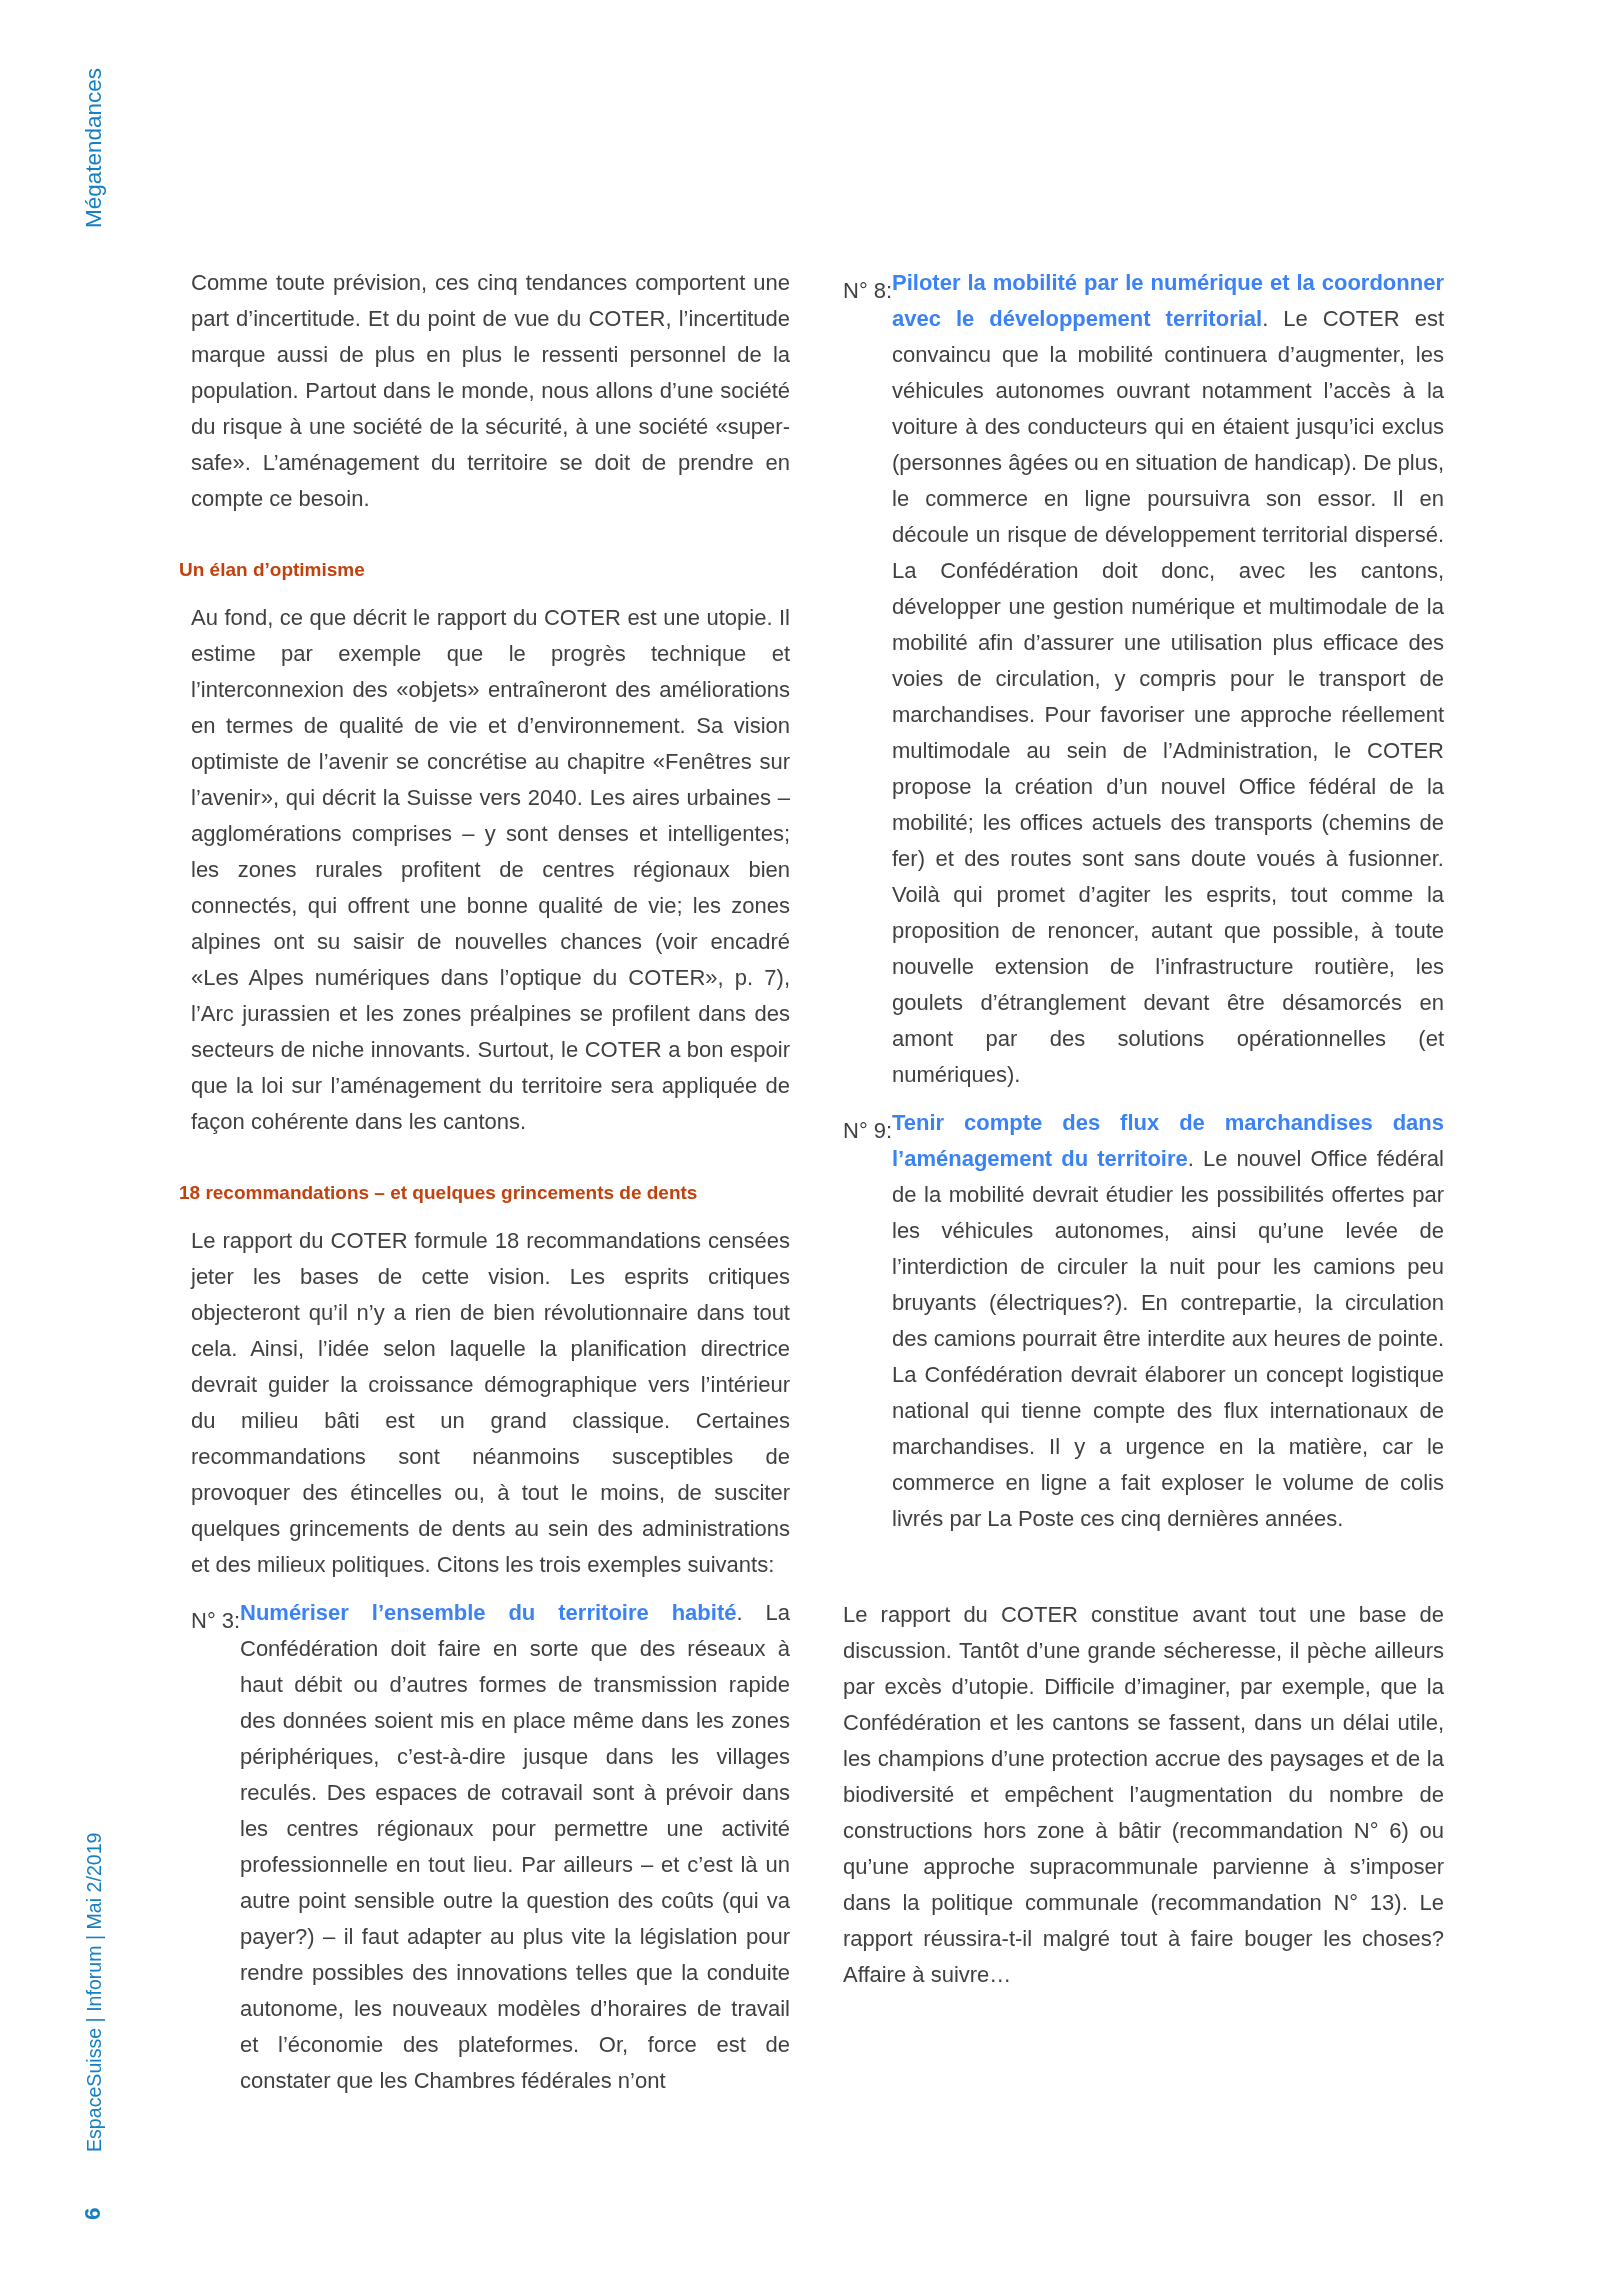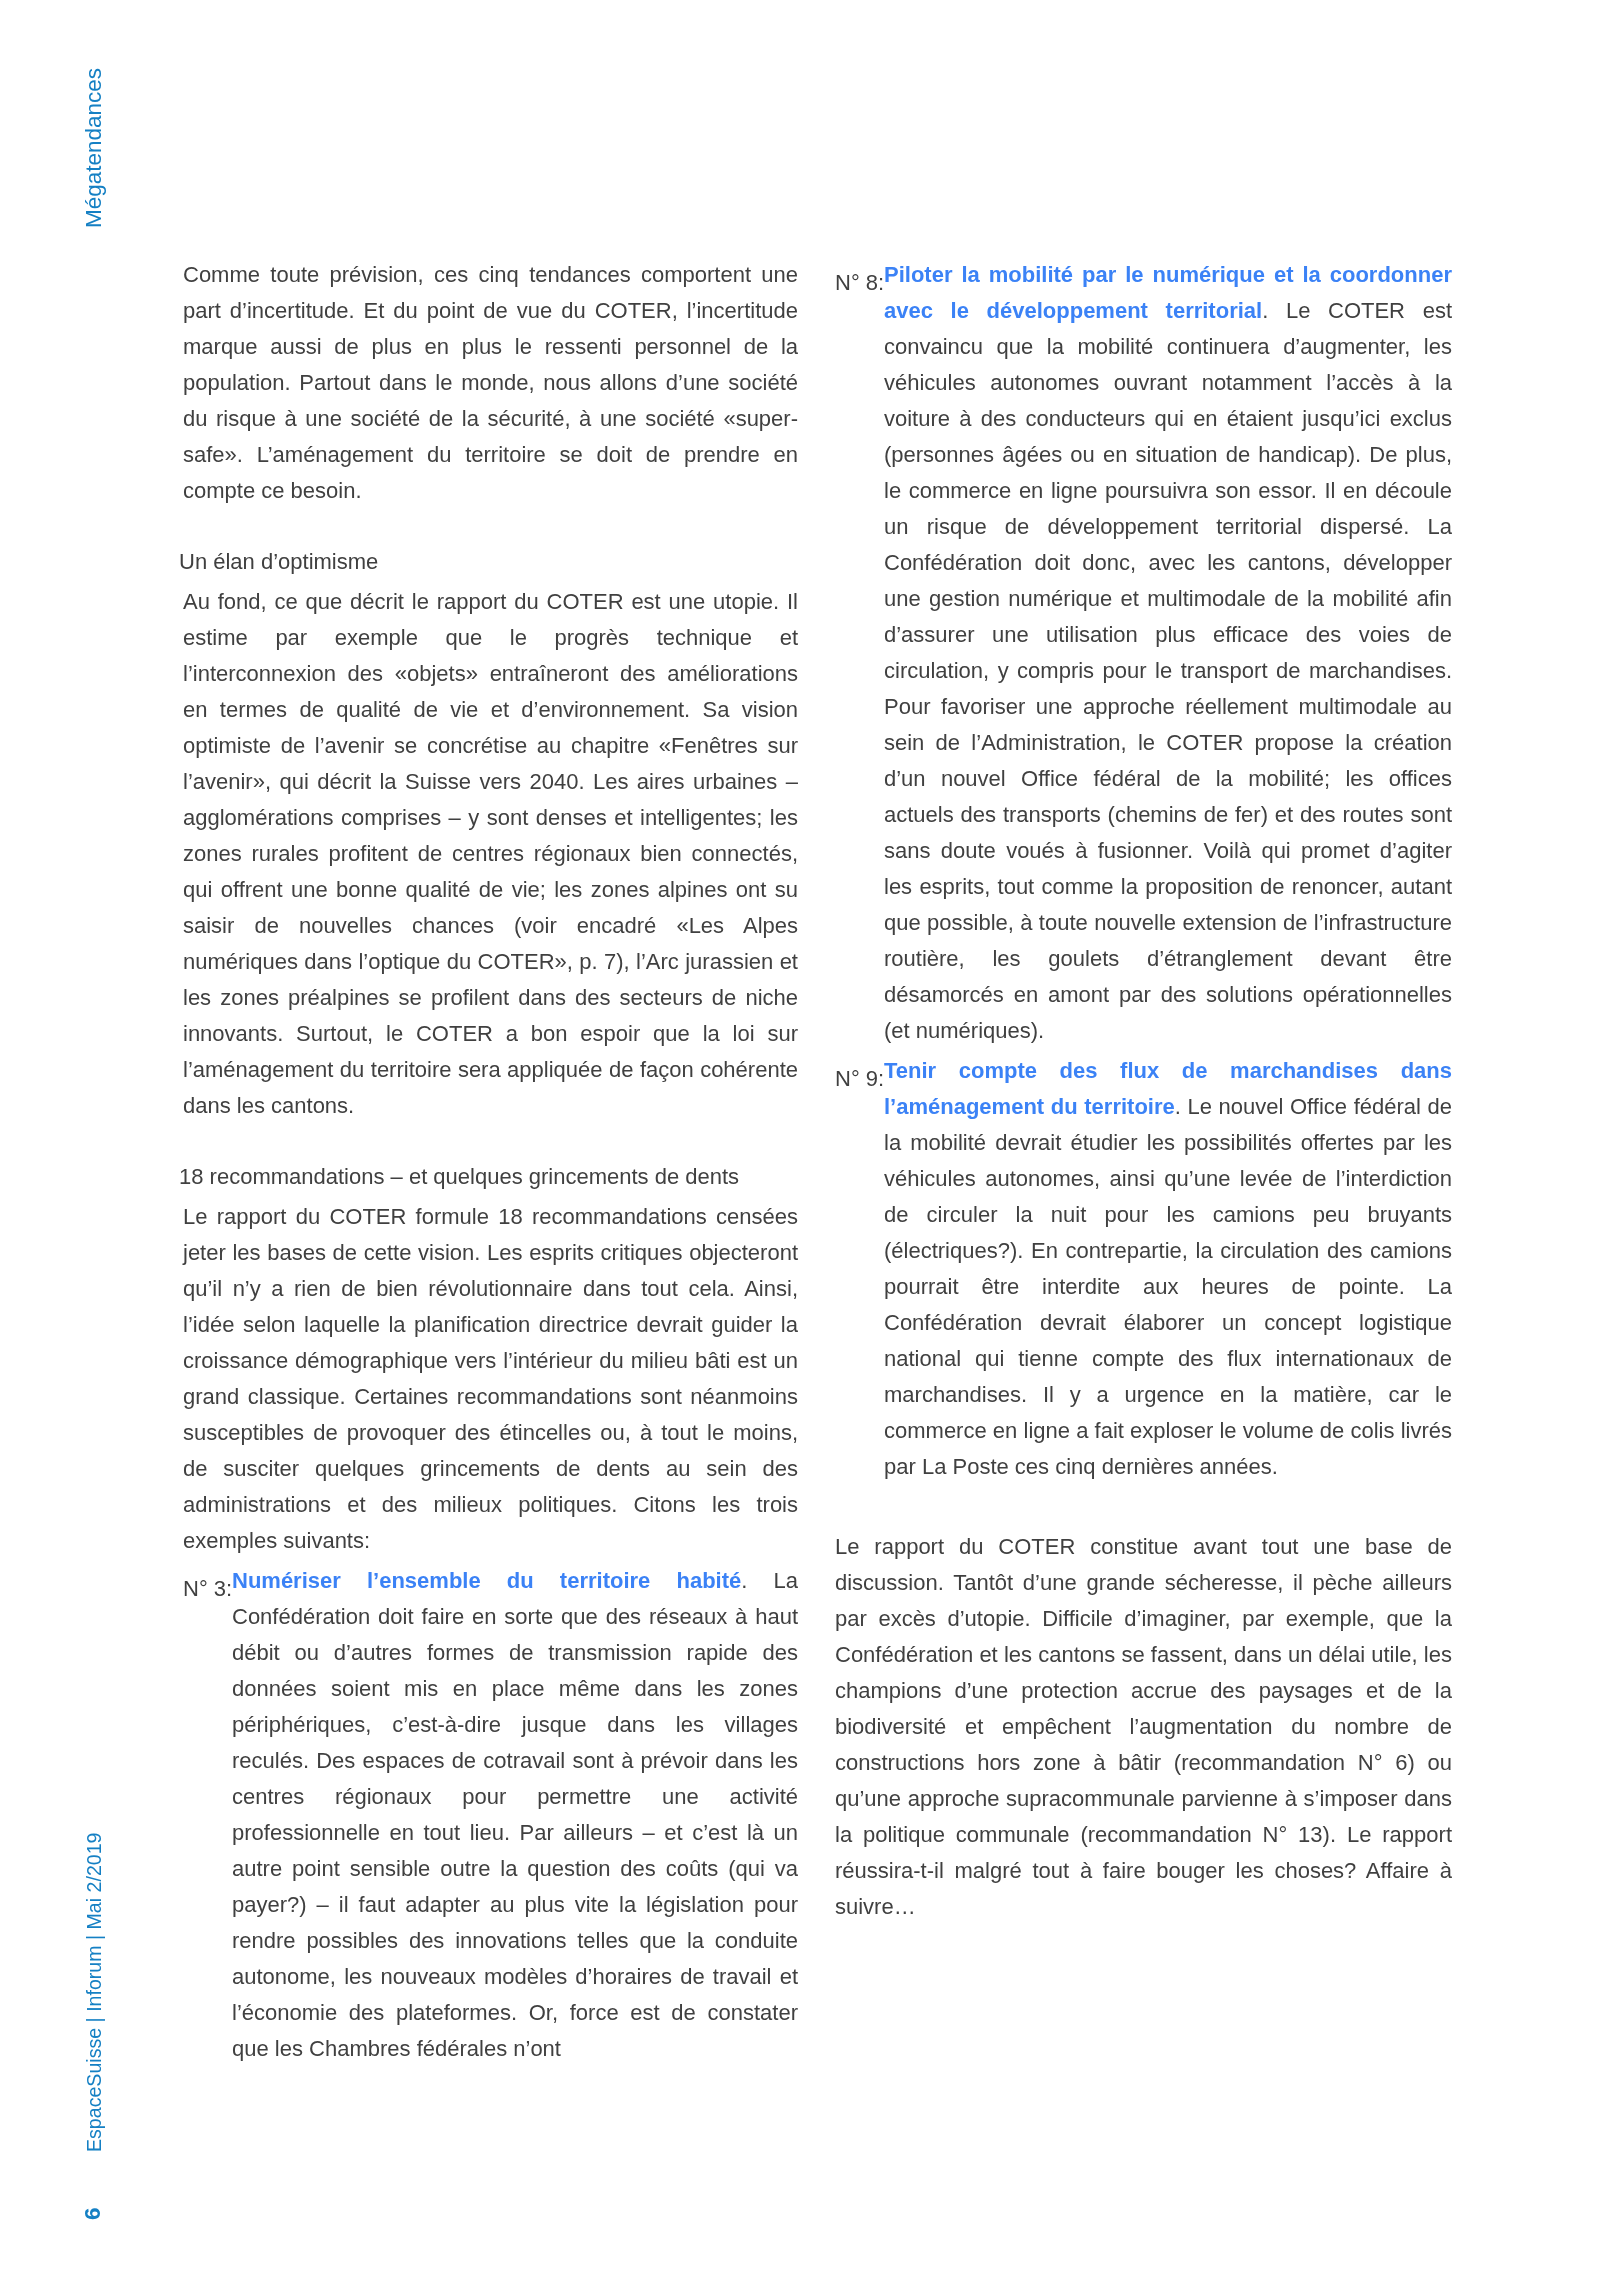--- a/index.html
+++ b/index.html
@@ -17,27 +17,27 @@
     position: absolute;
     top: 253px;
     font-size: 22px;
     line-height: 36px;
     text-align: justify;
     color: #404040;
     font-weight: 400;
   }
   .col-left  { left: 179px; width: 623px; }
   .col-right { left: 831px; width: 625px; }
-  p.par { margin: 4px; }
+  p.par { margin: 12px; }
   h2.section-heading {
     margin: 35px 0 0 0;
-    font-size: 22px;
+    font-size: 19px;
     line-height: 36px;
-    font-weight: 400;
-    color: #404040;
+    font-weight: 700;
+    color: #c2410c;
     text-align: left;
   }
   
   .rec { position: relative; padding-left: 49px; }
   .rec-label { position: absolute; left: 0; top: 8px; }
   .rec-title { font-weight: 700; color: #3b82f6; }
   .indented { margin-left: 49px; }
   .gap { height: 36px; }
   
   .vert {

